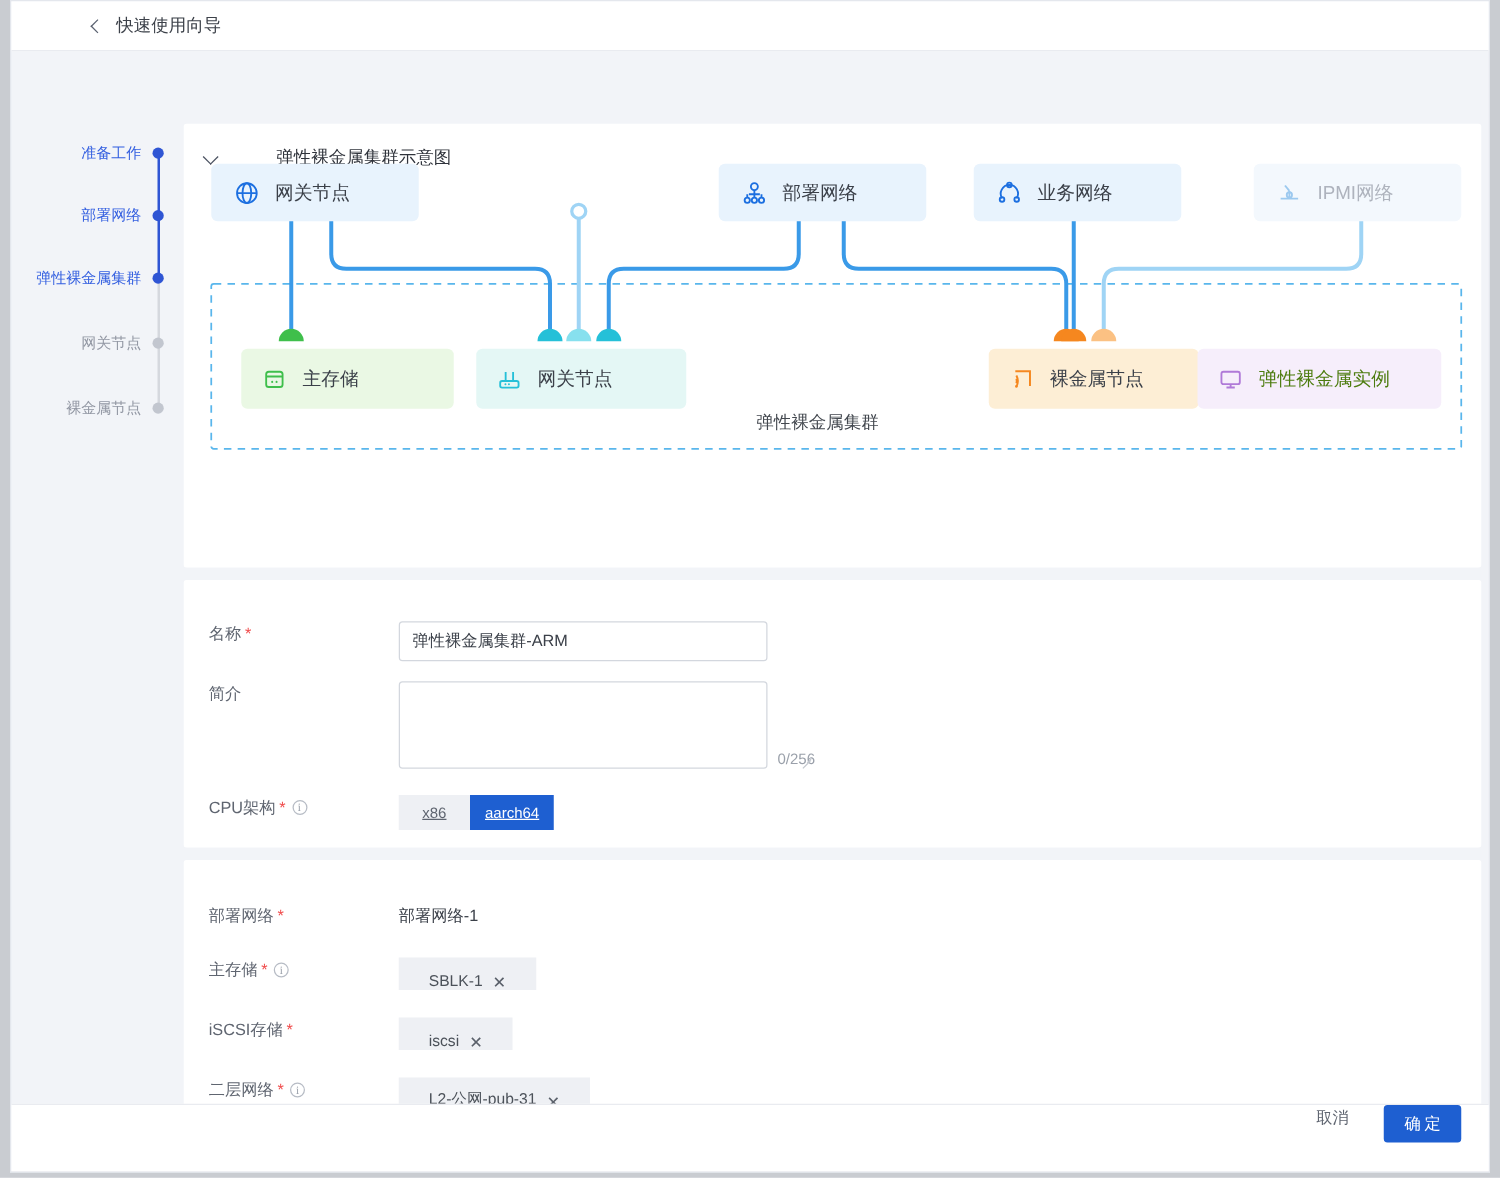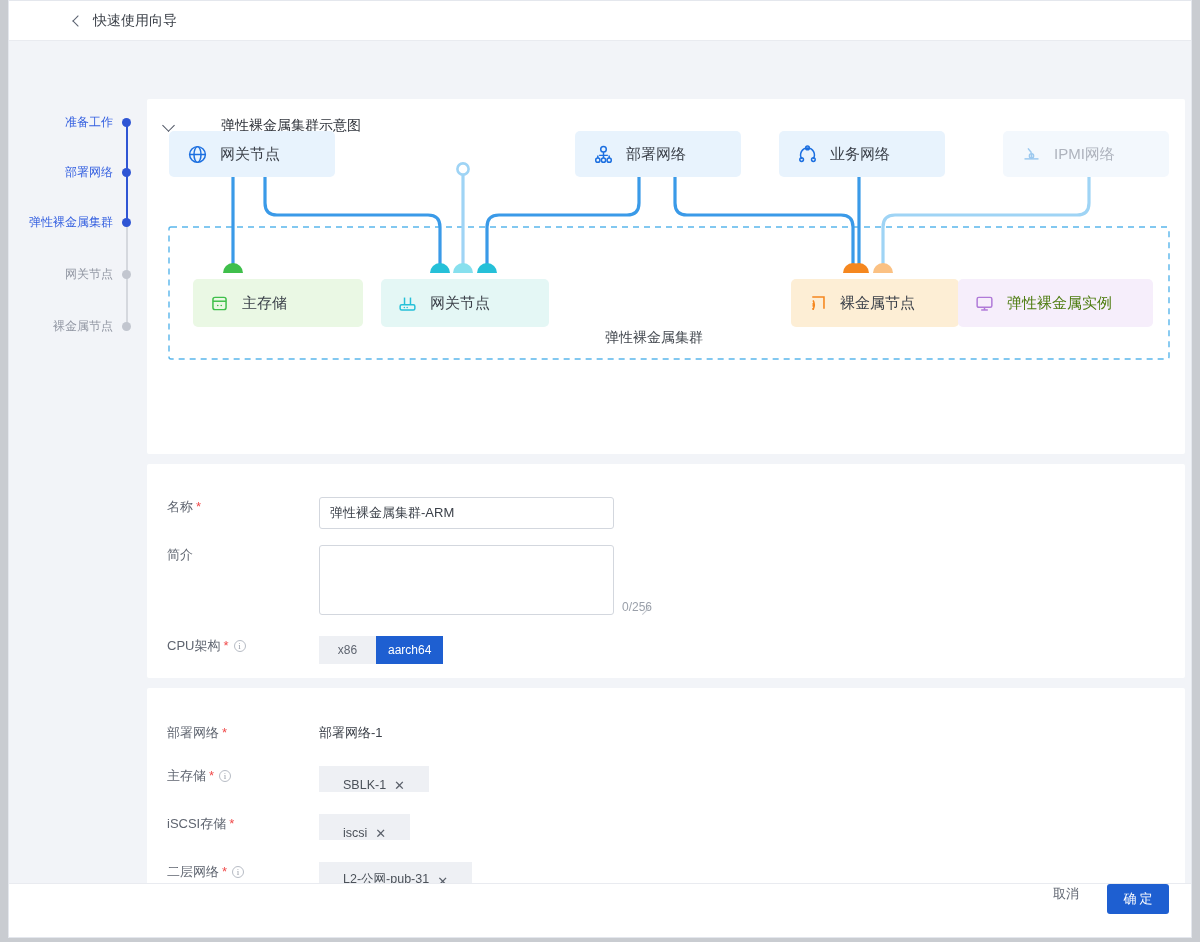--- a/index.html
+++ b/index.html
@@ -266,20 +266,21 @@
     height: 28px;
     min-width: 57px;
     padding: 0 12px;
     display: flex;
     align-items: center;
     justify-content: center;
     font-size: 12px;
     cursor: pointer;
     border: none;
     font-family: "Liberation Sans", sans-serif;
+    text-decoration: underline;
   }
   .seg-btn.off { background: #eef0f4; color: #5f6570; }
   .seg-btn.on  { background: #1e5fd1; color: #ffffff; }
 
   .plain-value {
     font-size: 13px;
     color: #3b4049;
     line-height: 20px;
   }
   .tag {

